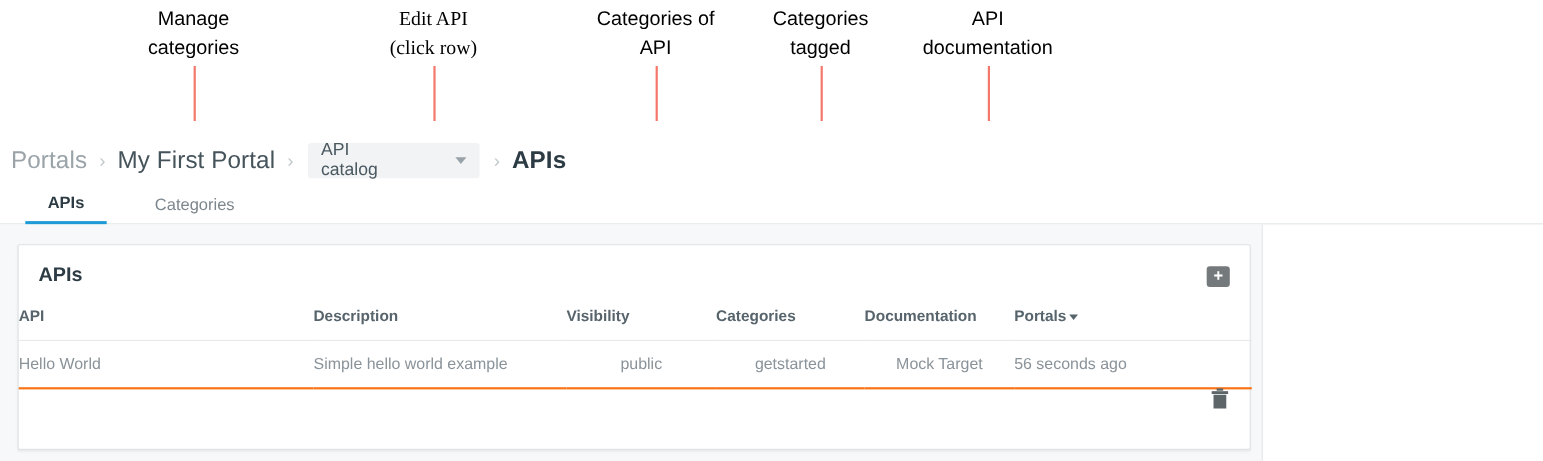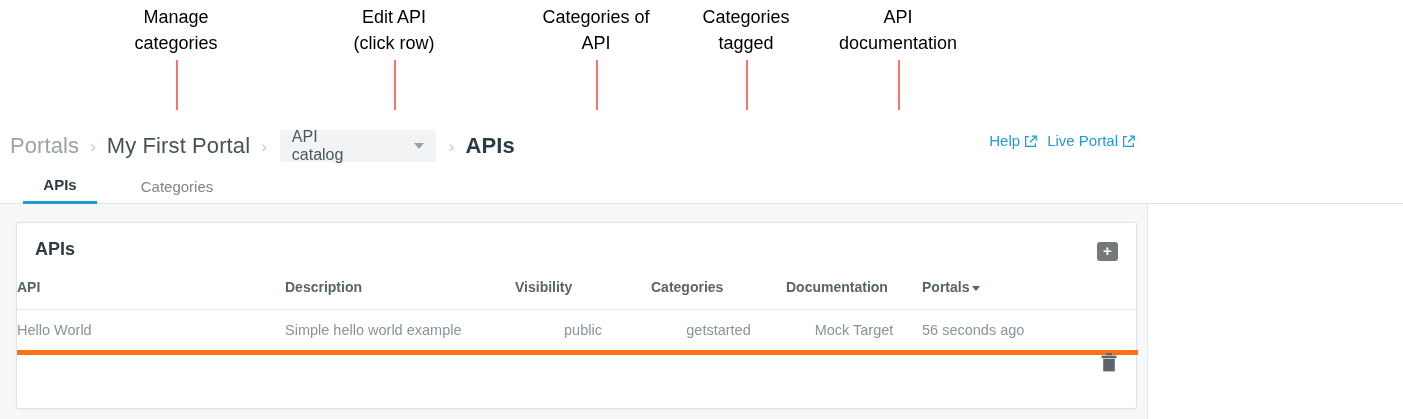--- a/index.html
+++ b/index.html
@@ -210,21 +210,21 @@
     border-bottom: 1px solid #e6e9eb;
     height: 28px;
     vertical-align: bottom;
   }
   table.apis td {
     font-size: 14.5px;
     color: #8a9399;
     height: 43px;
     padding: 0;
     vertical-align: middle;
-    border-bottom: 5px solid #f97316;
+    border-bottom: 2px solid #f97316;
   }
   tr.row-selected td { background: #e5f2f7; }
   tr.row-selected td.dim { color: #bcd2dc; }
   th.c-api,  td.c-api  { padding-left: 18px; width: 268px; }
   th.c-desc, td.c-desc { width: 230px; }
   th.c-vis,  td.c-vis  { width: 136px; text-align: center; }
   th.c-cat,  td.c-cat  { width: 135px; text-align: center; }
   th.c-doc,  td.c-doc  { width: 136px; text-align: center; }
   th.c-mod,  td.c-mod  { width: 216px; padding-left: 10px; }
   .sort-caret {
@@ -243,21 +243,21 @@
     cursor: pointer;
   }
 </style>
 </head>
 <body>
 
 <div id="screen">
 
   <div class="anno-label" style="left:103px; top:4px; width:146px;">Manage
 categories</div>
-  <div class="anno-label" style="left:321px; top:4px; width:146px;">Edit API
+  <div class="anno-label" style="left:321px; top:4px; width:146px;font-family:Liberation Serif, serif;">Edit API
 (click row)</div>
   <div class="anno-label" style="left:523px; top:4px; width:146px;">Categories of
 API</div>
   <div class="anno-label" style="left:673px; top:4px; width:146px;">Categories
 tagged</div>
   <div class="anno-label" style="left:813px; top:4px; width:170px;">API
 documentation</div>
 
   <div class="anno-line" style="left:176px; top:60px; height:113px;"></div>
   <div class="anno-line" style="left:394px; top:60px; height:318px;"></div>
@@ -284,42 +284,20 @@
       <span class="bc-item strong">My First Portal</span>
       <span class="bc-sep">›</span>
       <span class="bc-select">
         <span class="bc-select-text">API catalog</span>
         <span class="caret"></span>
       </span>
       <span class="bc-sep">›</span>
       <span class="bc-item current">APIs</span>
     </div>
 
-    <div class="toplinks">
-      <a class="toplink" href="#">
-        <span>Help</span>
-        <span class="ext-ico">
-          <svg viewBox="0 0 16 16" width="13" height="13">
-              <path d="M6 2H2v12h12v-4" fill="none" stroke="#1e9bd7" stroke-width="1.6"></path>
-              <path d="M9.5 1.5H15v5.5" fill="none" stroke="#1e9bd7" stroke-width="1.6"></path>
-              <path d="M14.6 1.9L7.5 9" fill="none" stroke="#1e9bd7" stroke-width="1.6"></path>
-            </svg>
-        </span>
-      </a>
-      <a class="toplink" href="#">
-        <span>Live Portal</span>
-        <span class="ext-ico">
-          <svg viewBox="0 0 16 16" width="13" height="13">
-              <path d="M6 2H2v12h12v-4" fill="none" stroke="#1e9bd7" stroke-width="1.6"></path>
-              <path d="M9.5 1.5H15v5.5" fill="none" stroke="#1e9bd7" stroke-width="1.6"></path>
-              <path d="M14.6 1.9L7.5 9" fill="none" stroke="#1e9bd7" stroke-width="1.6"></path>
-            </svg>
-        </span>
-      </a>
-    </div>
 
     <div class="tabs">
       <div class="tab active" id="tab-apis">APIs</div>
       <div class="tab" id="tab-categories">Categories</div>
     </div>
 
     <div class="page-body">
 
       <div class="card">
         <div class="card-title">APIs</div>

